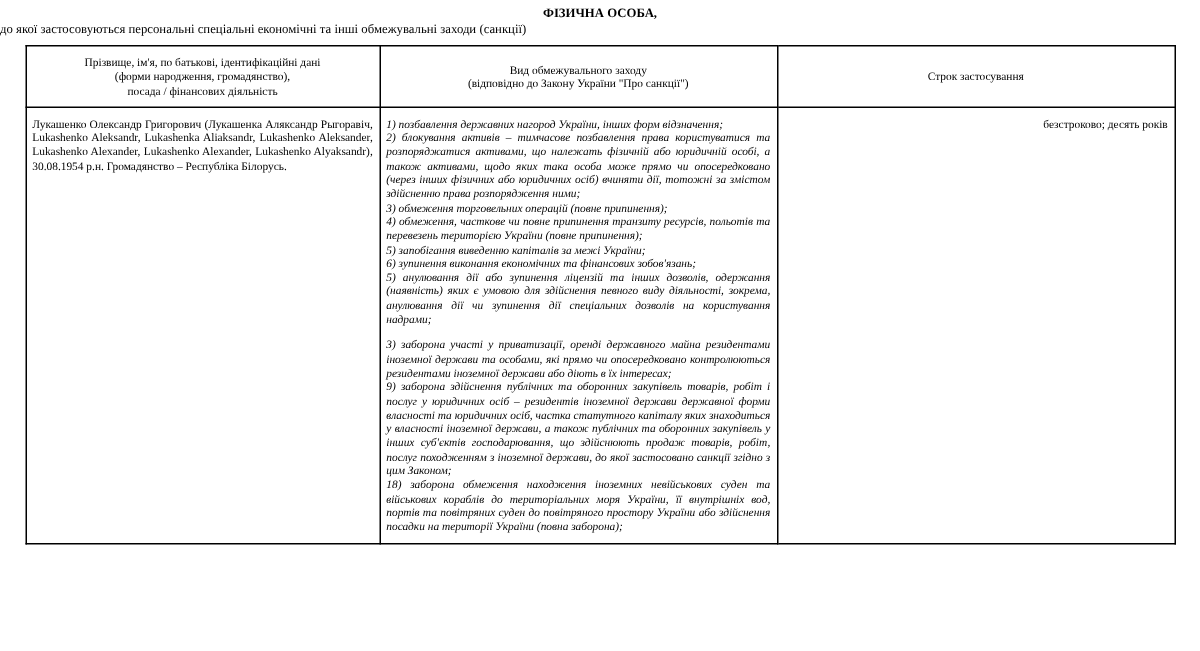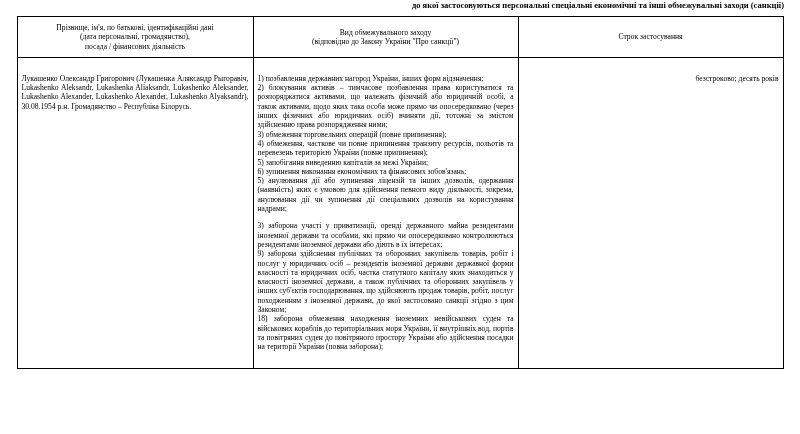--- a/index.html
+++ b/index.html
@@ -22,37 +22,37 @@
     padding: 0;
   }
   .doc-title {
     text-align: center;
     font-size: 8.5px;
     line-height: 11px;
     margin: 3px 0 0 0;
     font-weight: bold;
   }
   .doc-subtitle {
-    text-align: right;
+    text-align: left;
     font-size: 8.5px;
     line-height: 11px;
-    margin: 0 16px 5px 0;
-    font-weight: bold;
+    margin: 0 4px 5px 0;
+    font-weight: normal;
   }
   table.sanctions {
     border-collapse: collapse;
     width: 766px;
     margin: 0 auto;
     table-layout: fixed;
   }
   table.sanctions th,
   table.sanctions td {
     border: 1px solid #000000;
     vertical-align: top;
-    padding: 16px 4px;
+    padding: 6px 4px;
     font-size: 7.6px;
     line-height: 9.3px;
   }
   table.sanctions th {
     text-align: center;
     font-weight: normal;
     vertical-align: middle;
     padding: 6px 4px;
   }
   .col-person { width: 236px; }
@@ -70,46 +70,48 @@
     text-align: justify;
   }
   td.term-cell {
     vertical-align: bottom;
     text-align: right;
     padding-bottom: 6px;
   }
   .measure-item {
     margin: 0 0 0 0;
     text-indent: 0;
+    font-style: italic;
   }
   .measure-gap {
     height: 8px;
   }
   .person-text {
     margin: 0;
   }
 </style>
 </head>
 <body>
 
 <div class="page">
 
+  <div class="doc-title">ФІЗИЧНА ОСОБА,</div>
   <div class="doc-subtitle">до якої застосовуються персональні спеціальні економічні та інші обмежувальні заходи (санкції)</div>
 
   <table class="sanctions">
     <colgroup>
       <col class="col-person">
       <col class="col-measures">
       <col class="col-term">
     </colgroup>
     <thead>
       <tr>
         <th class="col-person">
           <span class="hdr-line">Прізвище, ім'я, по батькові, ідентифікаційні дані</span>
-          <span class="hdr-line">(дата персональні, громадянство),</span>
+          <span class="hdr-line">(форми народження, громадянство),</span>
           <span class="hdr-line">посада / фінансових діяльність</span>
         </th>
         <th class="col-measures">
           <span class="hdr-line">Вид обмежувального заходу</span>
           <span class="hdr-line">(відповідно до Закону України "Про санкції")</span>
         </th>
         <th class="col-term">
           <span class="hdr-line">Строк застосування</span>
         </th>
       </tr>

